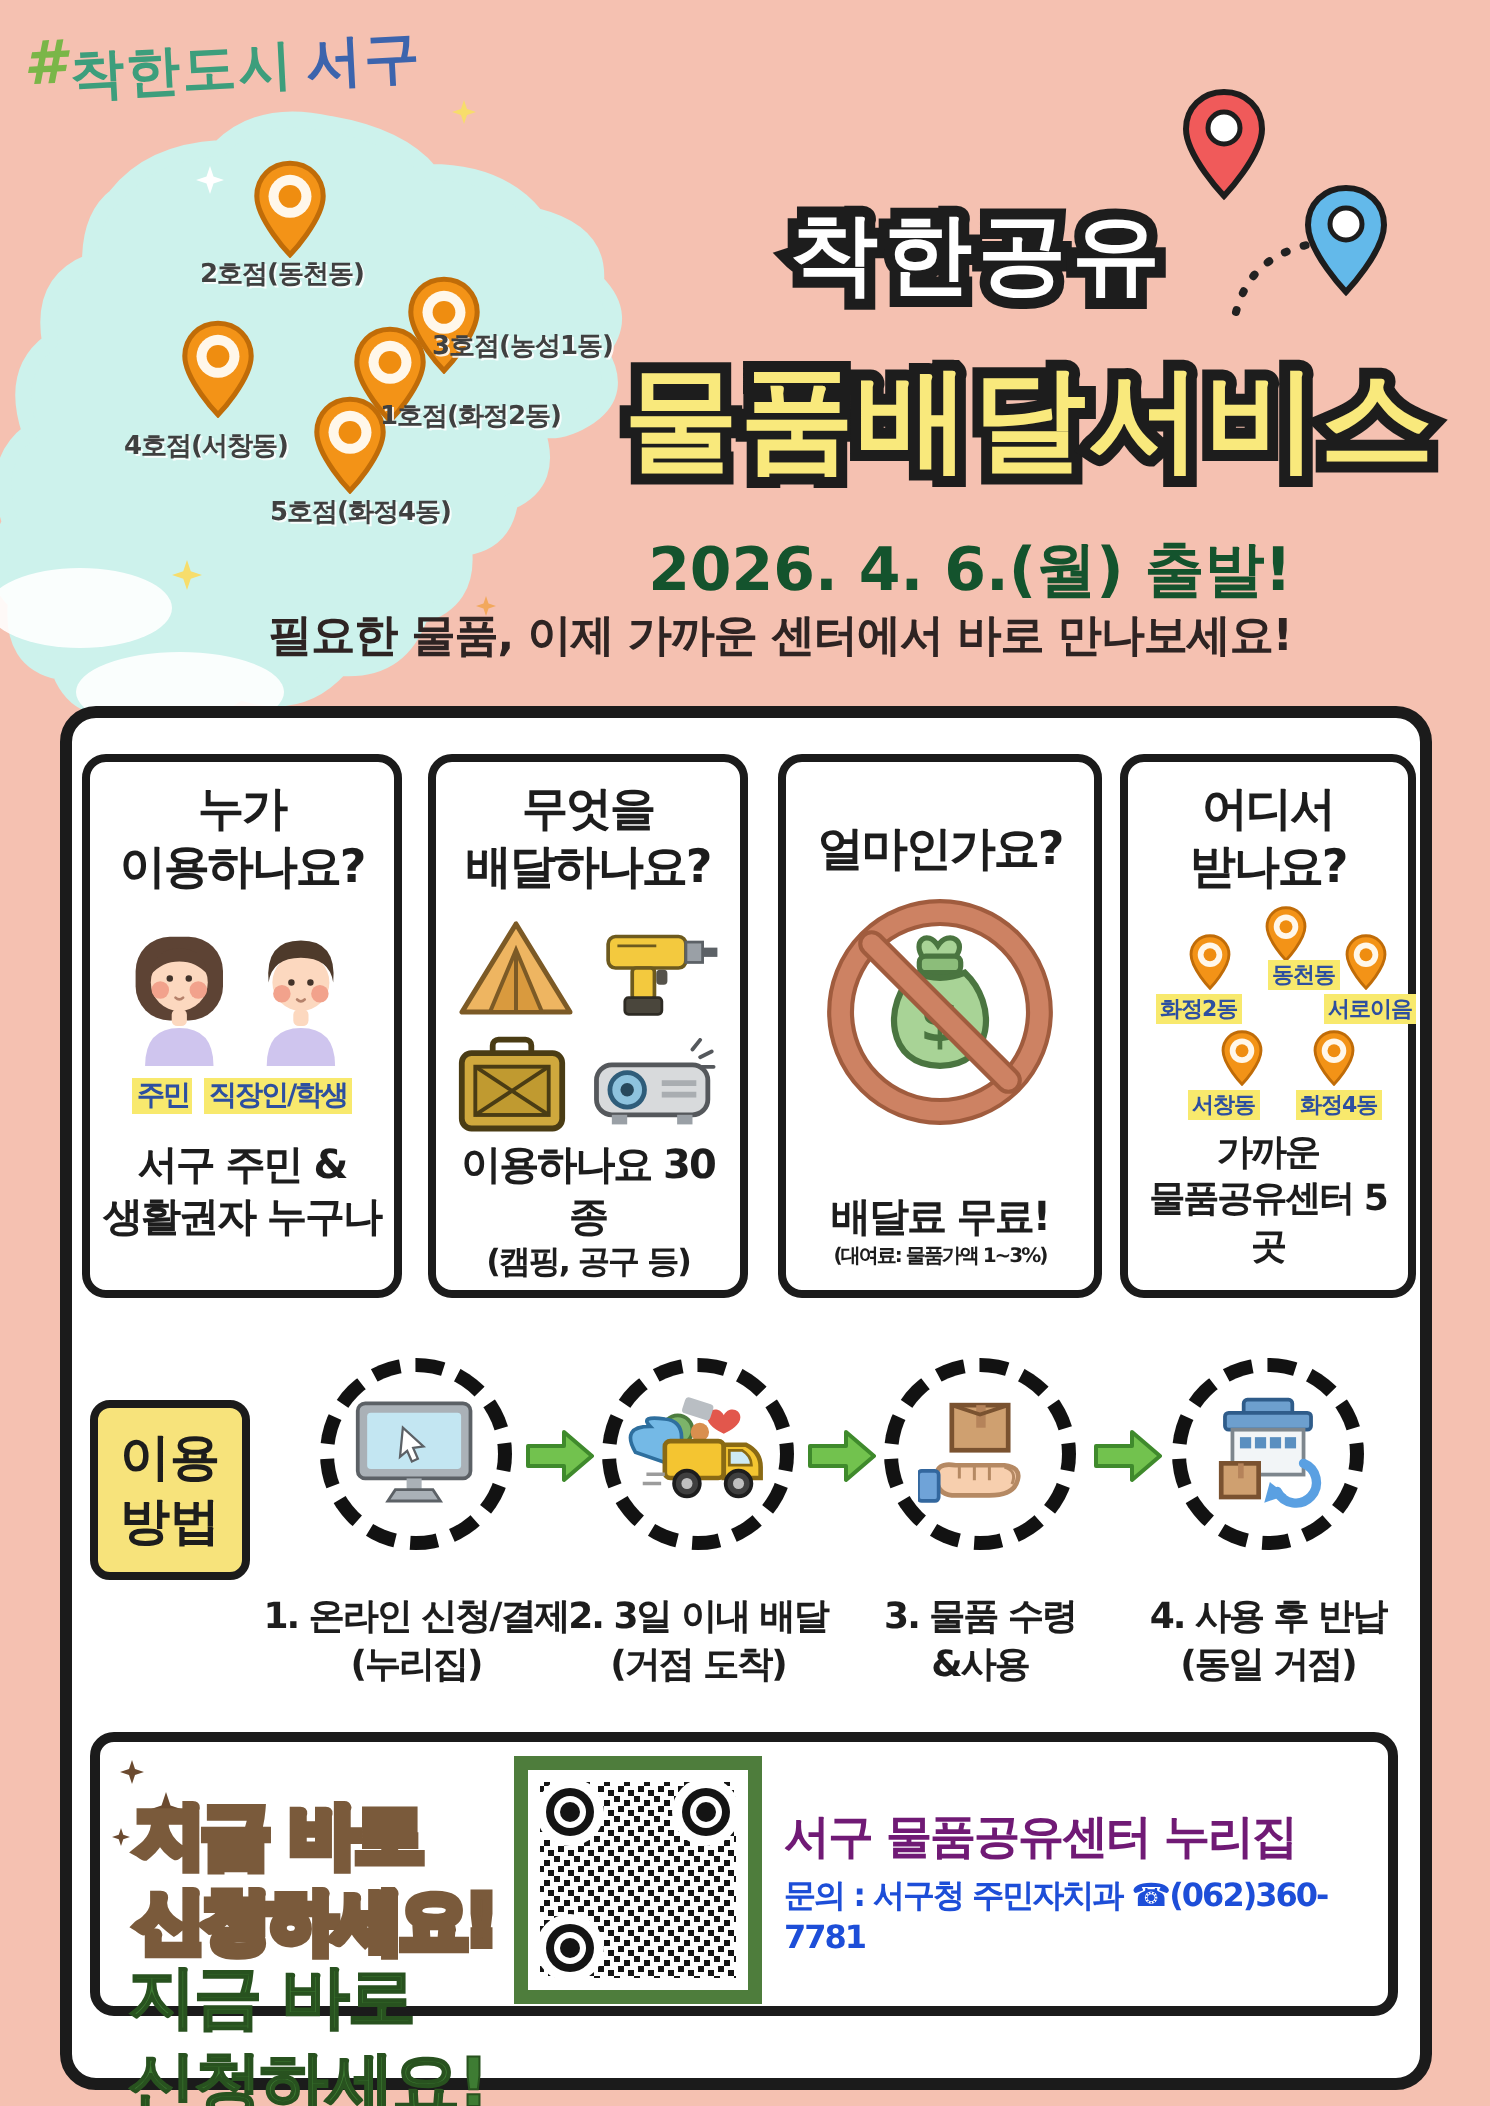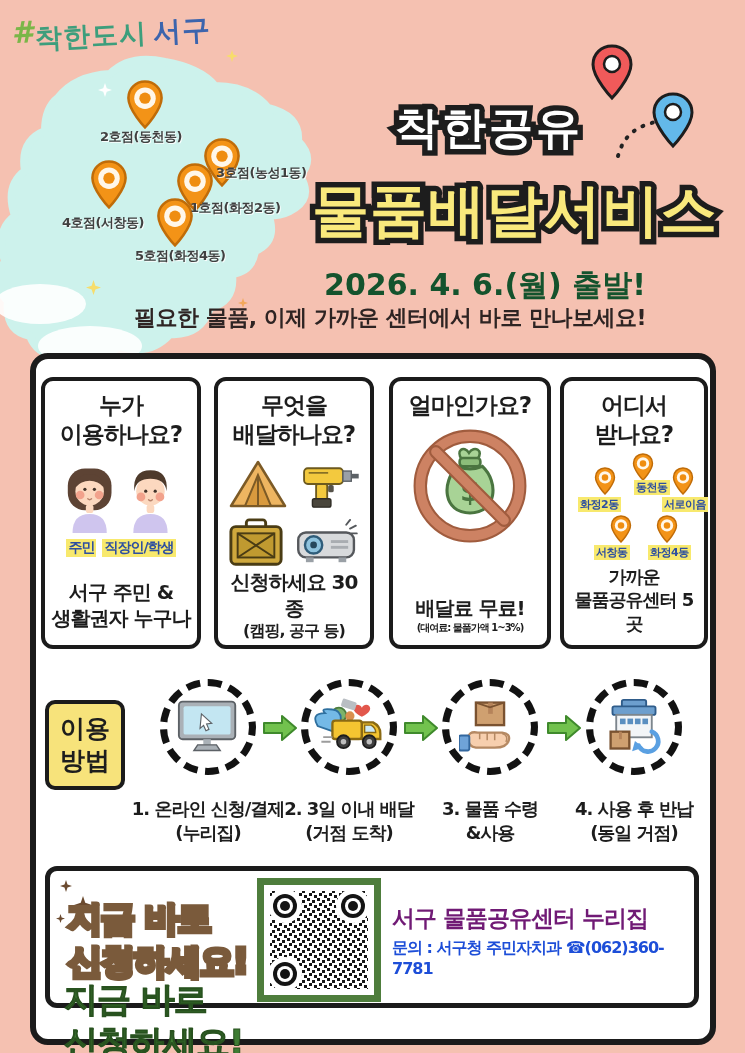--- a/index.html
+++ b/index.html
@@ -35,21 +35,21 @@
   
   .panel{position:absolute;left:30px;top:353px;width:674px;height:680px;background:#ffffff;
          border:6px solid #1b1b1b;border-radius:18px;}
 
   
   .card{position:absolute;background:#fff;border:4px solid #1b1b1b;border-radius:12px;
         display:flex;flex-direction:column;align-items:center;box-sizing:border-box;padding:10px 4px 10px;}
   .card-title{font-size:23px;font-weight:800;color:#1d1d1d;text-align:center;line-height:1.25;letter-spacing:-1px;}
   .card-desc{font-size:20px;font-weight:800;color:#1d1d1d;text-align:center;line-height:1.3;letter-spacing:-1px;}
   .card-sub{font-size:16px;font-weight:800;color:#1d1d1d;text-align:center;letter-spacing:-1px;}
-  .tags{display:flex;gap:6px;margin:6px 0 20px;}
+  .tags{display:flex;gap:6px;margin:6px 0 10px;}
   .hl{background:#f8e96d;color:#2d4fa0;font-weight:800;font-size:14px;padding:0 2px;letter-spacing:-1px;}
   .loc{position:absolute;background:#f8e96d;color:#2d4fa0;font-weight:800;font-size:11px;
        padding:0 2px;letter-spacing:-0.5px;white-space:nowrap;}
 
   
   .howto-badge{position:absolute;left:45px;top:700px;width:80px;height:90px;background:#f7e37b;
                border:4px solid #1b1b1b;border-radius:10px;display:flex;align-items:center;justify-content:center;
                font-size:25px;font-weight:800;color:#1d1d1d;text-align:center;line-height:1.3;box-sizing:border-box;}
   .circle{position:absolute;width:96px;height:96px;border:7px dashed #121212;border-radius:50%;
           display:flex;align-items:center;justify-content:center;box-sizing:border-box;background:#fff;}
@@ -219,26 +219,26 @@
         <path d="M52 6 L56 1 M56 10 L62 7 M57 15 L63 15" stroke="#55585c" stroke-width="2" stroke-linecap="round"></path>
         <rect x="2" y="14" width="58" height="26" rx="8" fill="#d8dadc" stroke="#55585c" stroke-width="2.5"></rect>
         <circle cx="18" cy="27" r="9" fill="#8ec3de" stroke="#2f5d7a" stroke-width="2.5"></circle>
         <circle cx="18" cy="27" r="3.5" fill="#27485c"></circle>
         <rect x="36" y="22" width="18" height="3" fill="#a9adb1"></rect>
         <rect x="36" y="28" width="18" height="3" fill="#a9adb1"></rect>
         <rect x="10" y="40" width="8" height="5" fill="#9aa0a6"></rect>
         <rect x="44" y="40" width="8" height="5" fill="#9aa0a6"></rect>
       </svg>
     </div>
-    <div class="card-desc" style="margin-top:auto">신청하세요 30종</div>
+    <div class="card-desc" style="margin-top:auto">이용하나요 30종</div>
     <div class="card-sub">(캠핑, 공구 등)</div>
   </div>
 
   <div class="card" style="left:389px;top:377px;width:162px;height:272px">
-    <div class="card-title" style="">얼마인가요?</div>
+    <div class="card-title" style="margin-top:20px">얼마인가요?</div>
     <svg width="116" height="116" viewBox="0 0 112 112" style="margin-top:8px">
       <path d="M48 30 C42 22 50 16 55 24 C60 16 70 22 63 30 Z" fill="#a8d396" stroke="#4a7540" stroke-width="2.5"></path>
       <rect x="46" y="29" width="20" height="8" rx="3" fill="#8cbd7a" stroke="#4a7540" stroke-width="2.5"></rect>
       <path d="M44 37 C28 52 30 82 56 82 C82 82 84 52 68 37 Q56 42 44 37 Z" fill="#a8d396" stroke="#4a7540" stroke-width="3"></path>
       <text x="56" y="70" font-size="28" font-weight="bold" fill="#4a7540" text-anchor="middle" font-family="DejaVu Sans, sans-serif">$</text>
       <circle cx="56" cy="56" r="48" fill="none" stroke="#a05c3e" stroke-width="13"></circle>
       <circle cx="56" cy="56" r="48" fill="none" stroke="#cd8263" stroke-width="9"></circle>
       <line x1="23" y1="23" x2="89" y2="89" stroke="#a05c3e" stroke-width="13" stroke-linecap="round"></line>
       <line x1="23" y1="23" x2="89" y2="89" stroke="#cd8263" stroke-width="9" stroke-linecap="round"></line>
     </svg>

